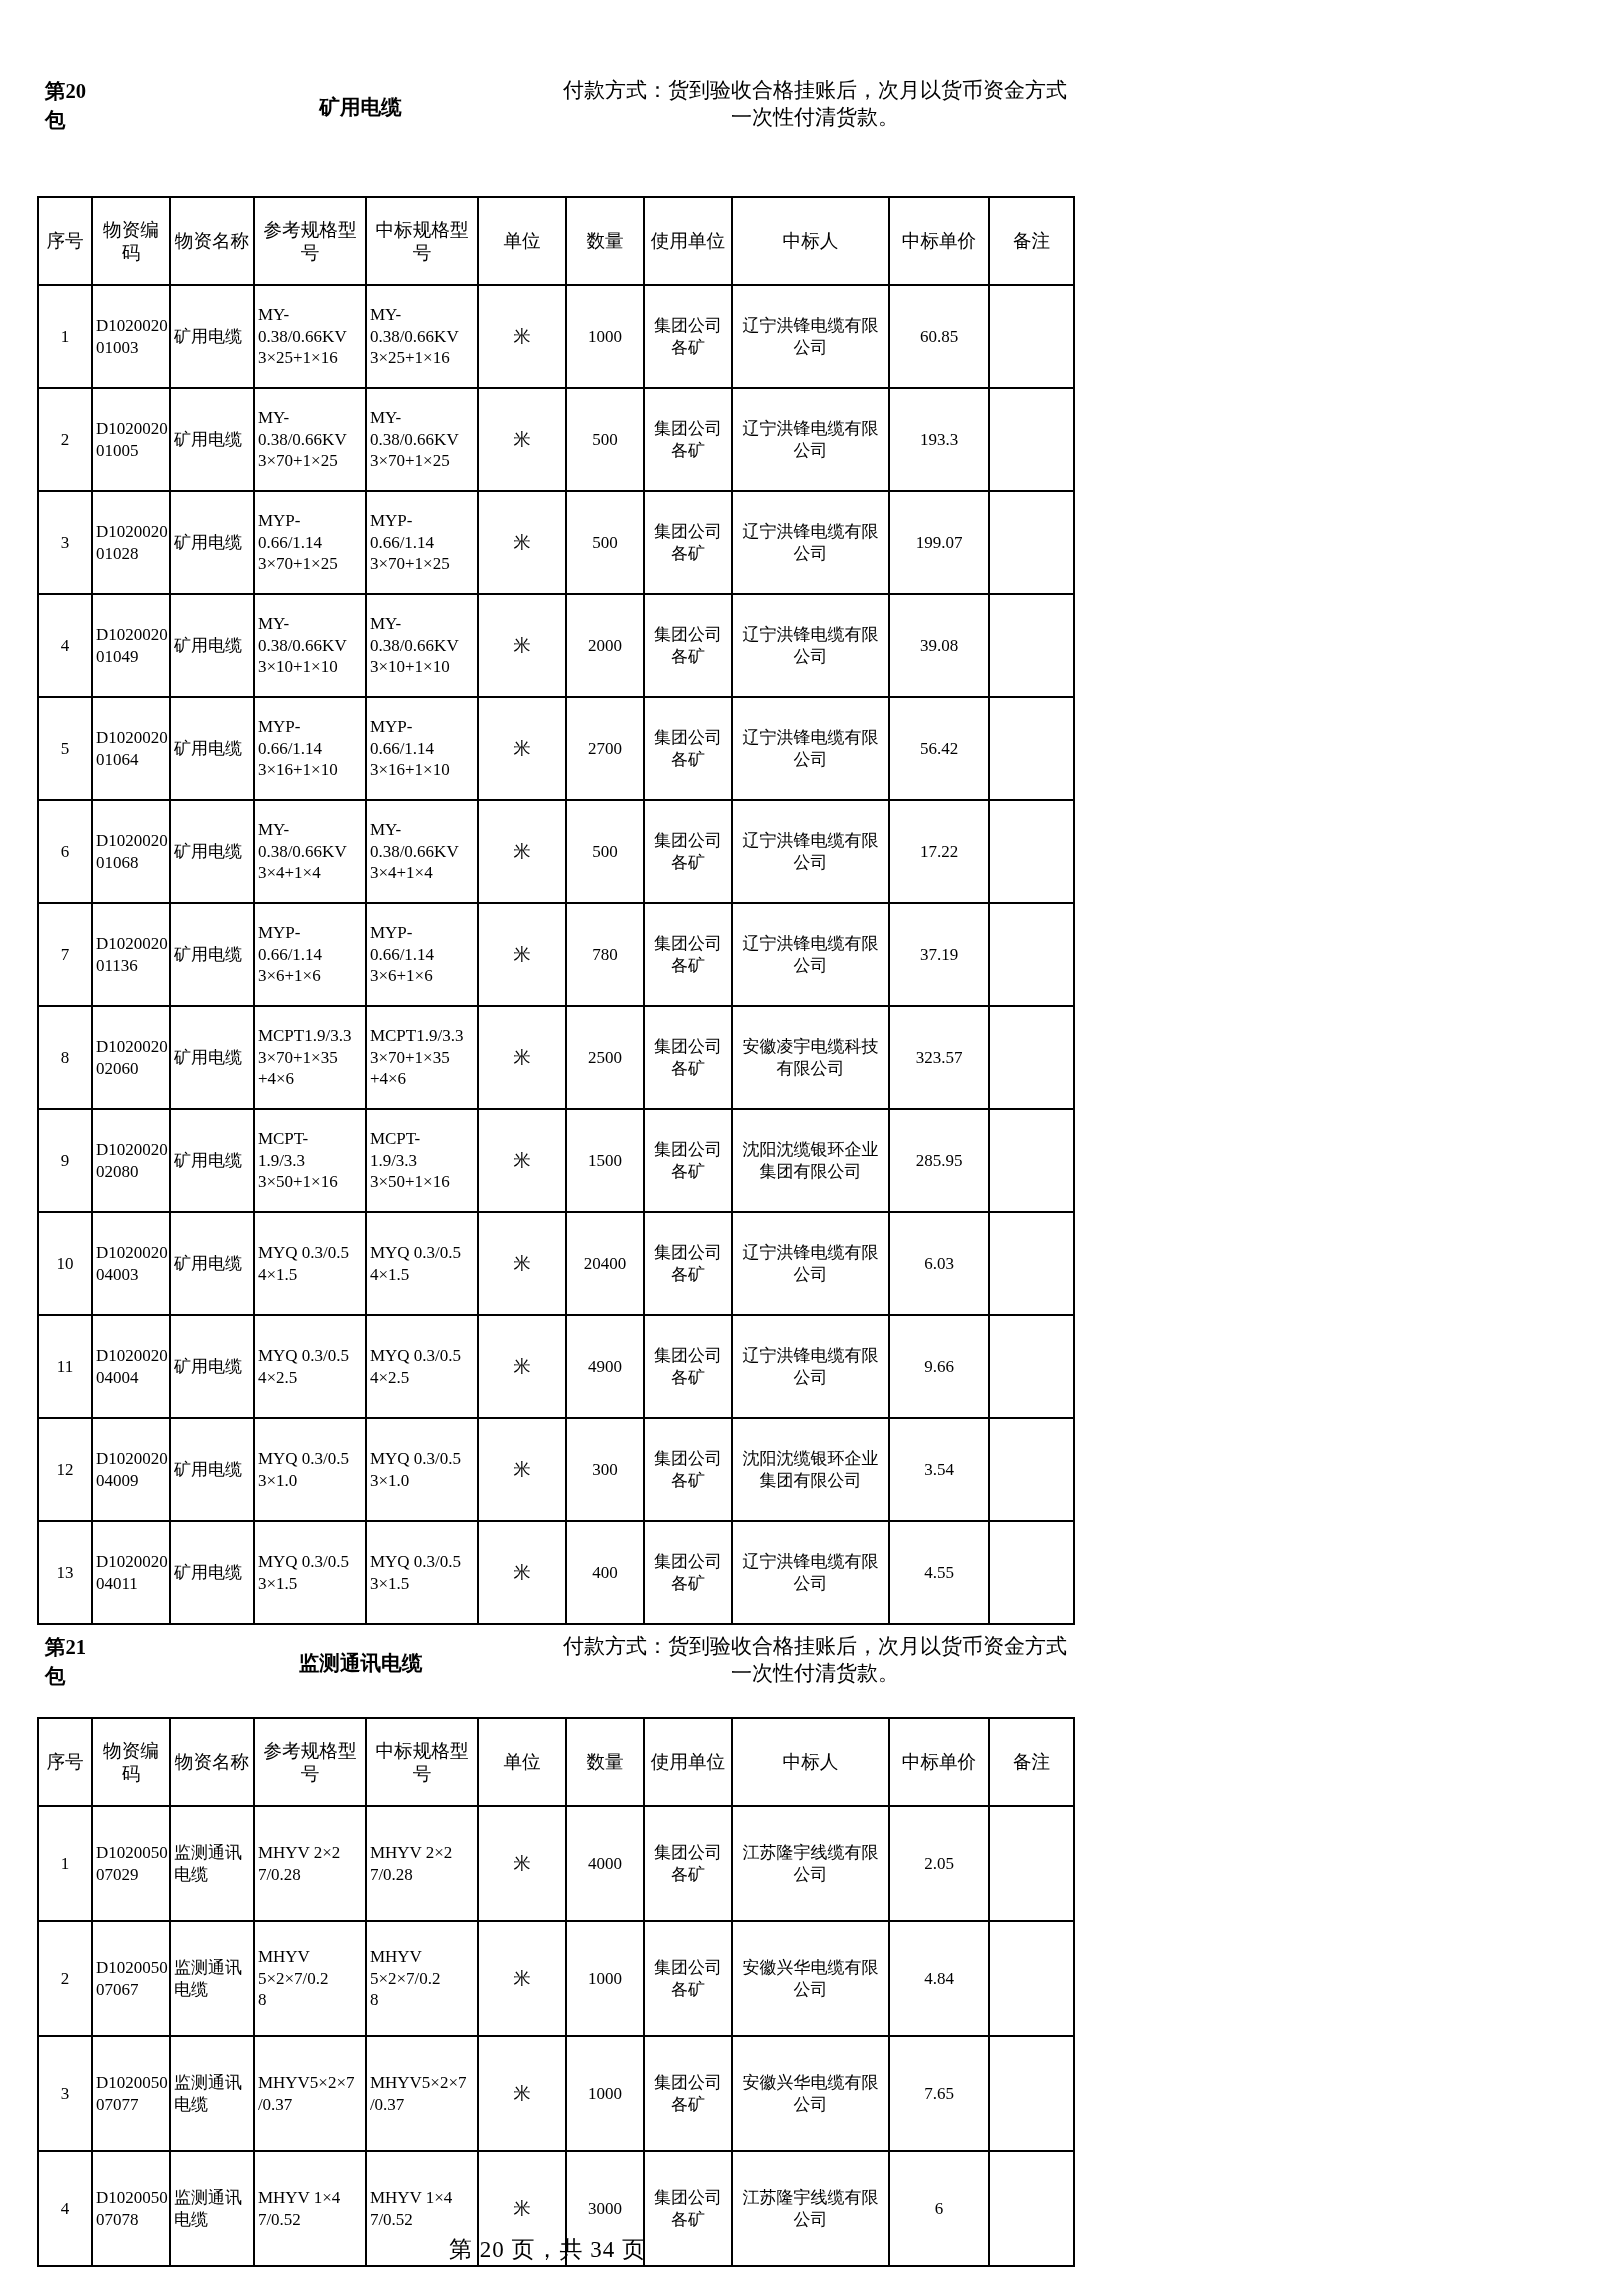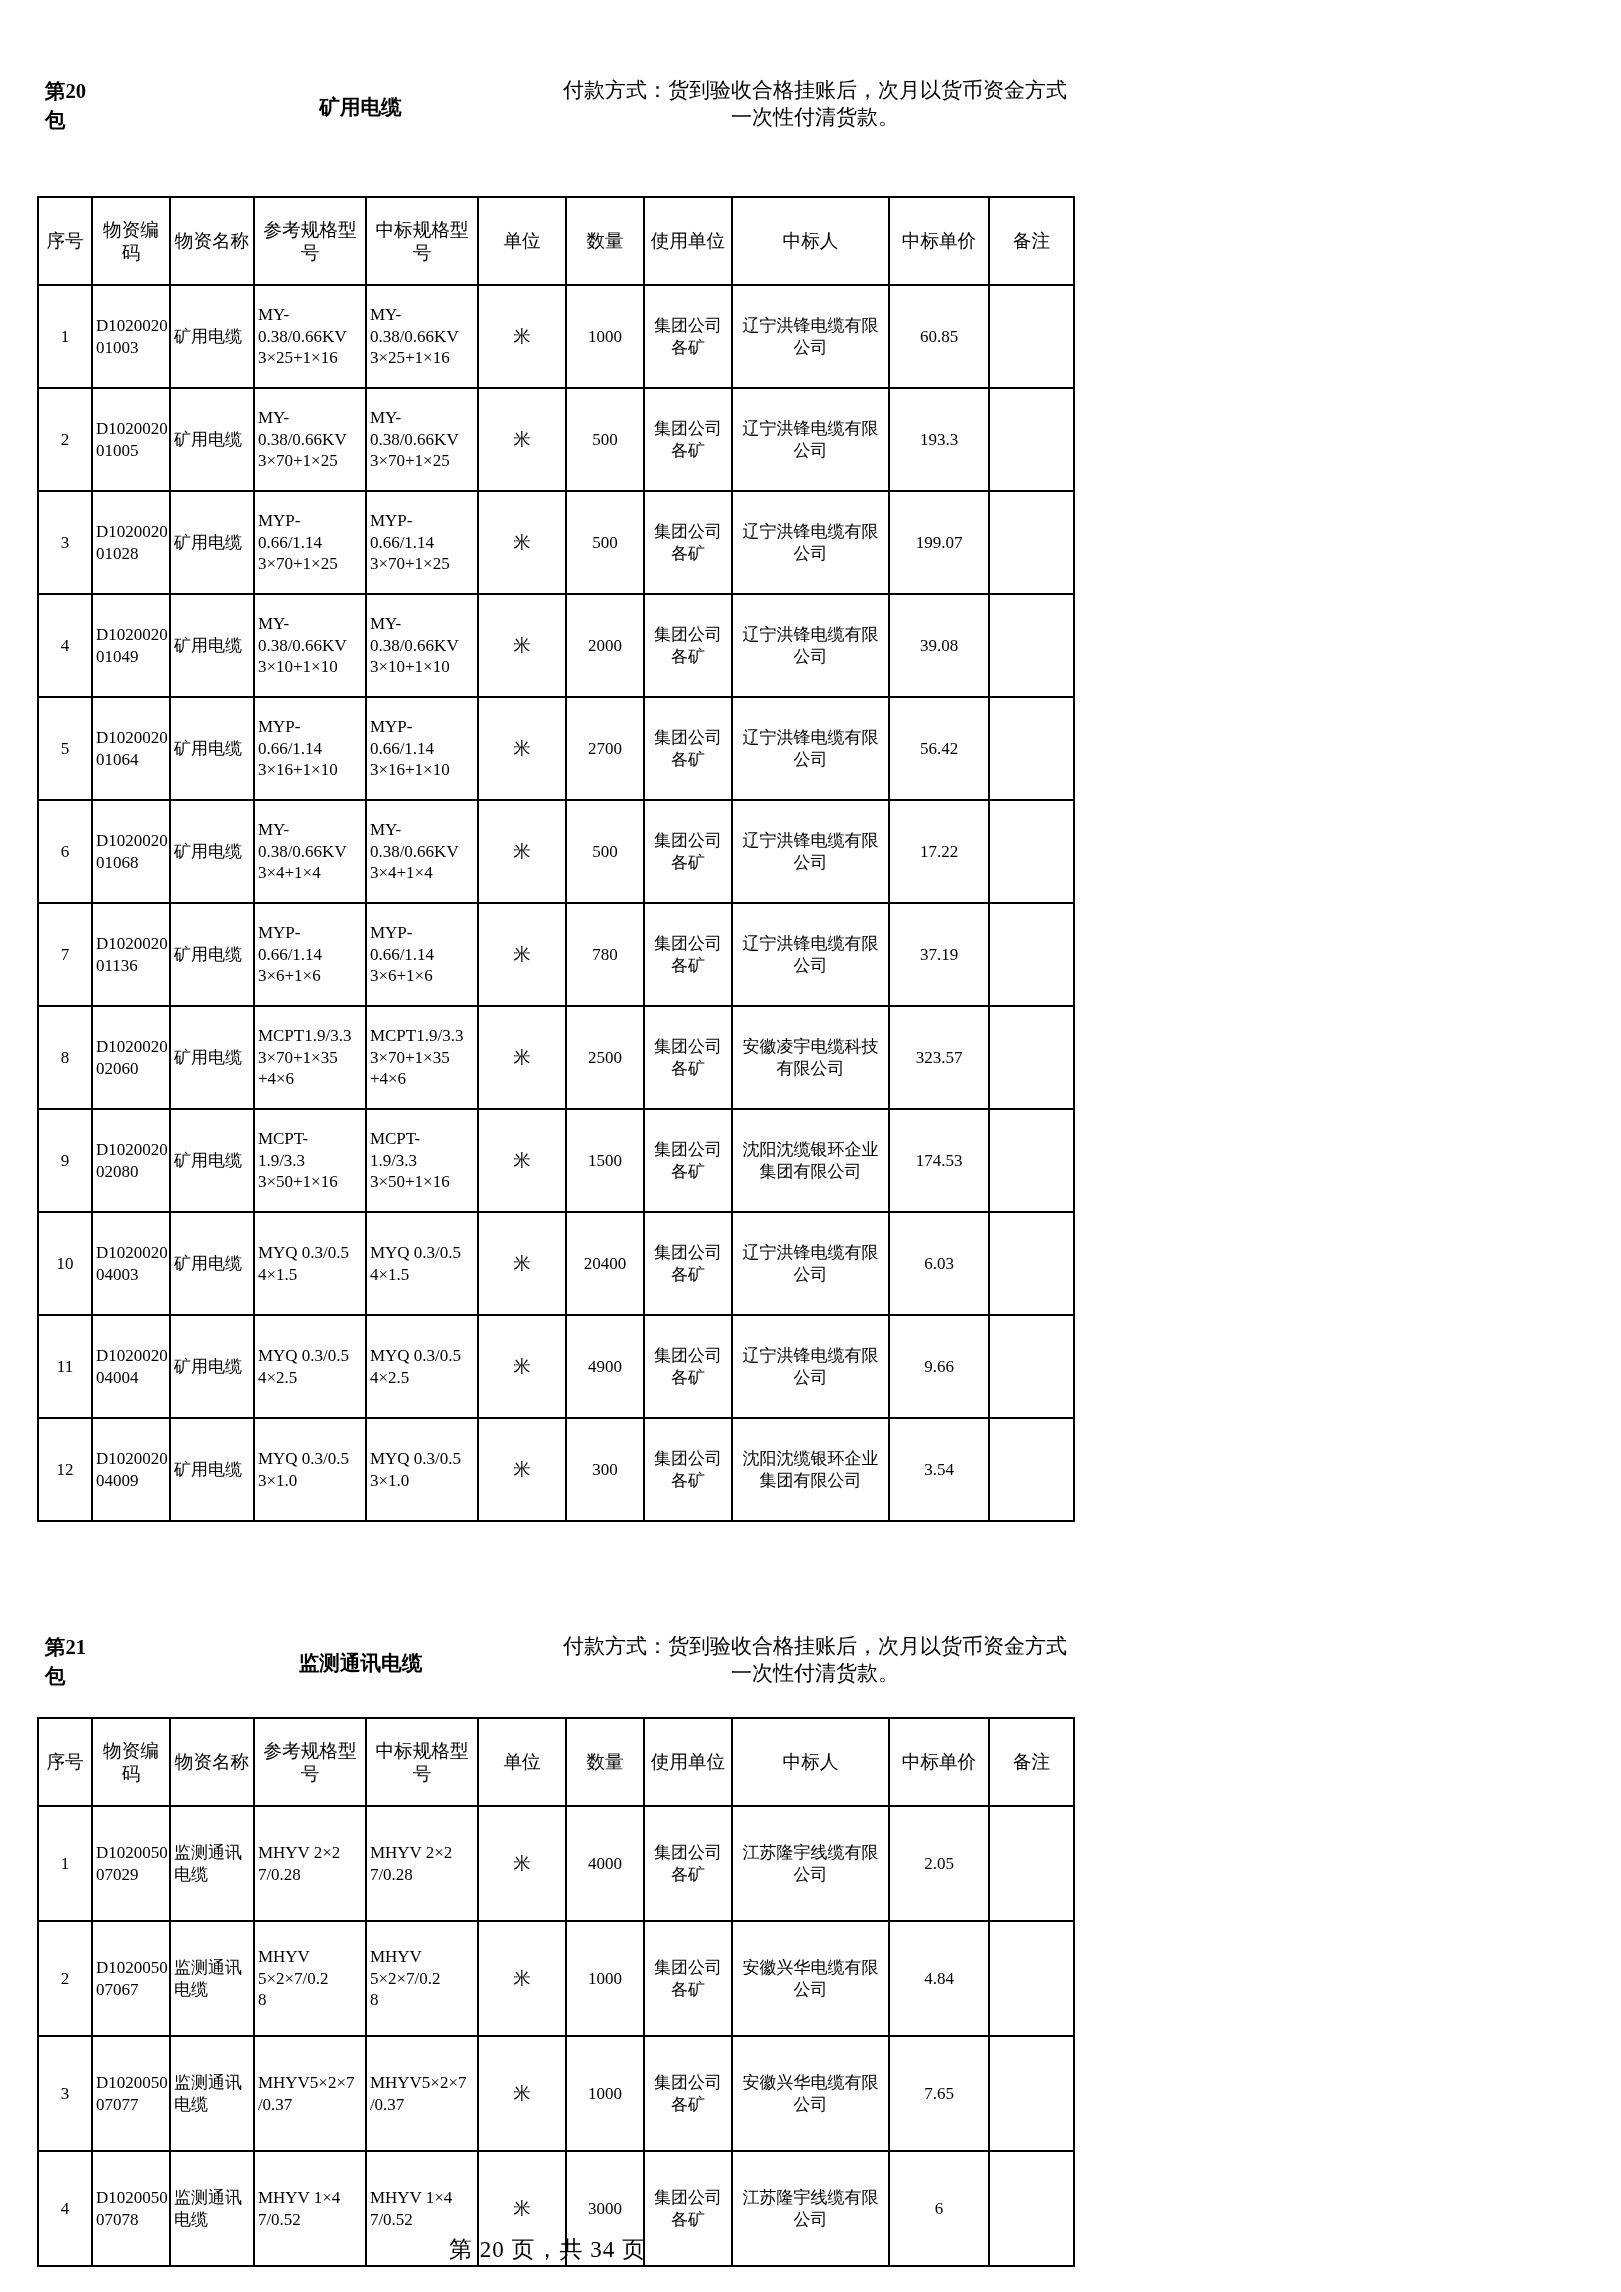--- a/index.html
+++ b/index.html
@@ -257,21 +257,21 @@
 3×50+1×16</td>
     <td class="l pre">MCPT-
 1.9/3.3
 3×50+1×16</td>
     <td class="c">米</td>
     <td class="c">1500</td>
     <td class="c pre">集团公司
 各矿</td>
     <td class="c pre">沈阳沈缆银环企业
 集团有限公司</td>
-    <td class="c">174.53</td>
+    <td class="c">285.95</td>
     <td class="c"></td>
   </tr>
         <tr class="body-row">
     <td class="c">10</td>
     <td class="l pre">D1020020
 04003</td>
     <td class="l pre">矿用电缆</td>
     <td class="l pre">MYQ 0.3/0.5
 4×1.5</td>
     <td class="l pre">MYQ 0.3/0.5
@@ -312,20 +312,38 @@
 3×1.0</td>
     <td class="l pre">MYQ 0.3/0.5
 3×1.0</td>
     <td class="c">米</td>
     <td class="c">300</td>
     <td class="c pre">集团公司
 各矿</td>
     <td class="c pre">沈阳沈缆银环企业
 集团有限公司</td>
     <td class="c">3.54</td>
+    <td class="c"></td>
+  </tr>
+        <tr class="body-row">
+    <td class="c">13</td>
+    <td class="l pre">D1020020
+04011</td>
+    <td class="l pre">矿用电缆</td>
+    <td class="l pre">MYQ 0.3/0.5
+3×1.5</td>
+    <td class="l pre">MYQ 0.3/0.5
+3×1.5</td>
+    <td class="c">米</td>
+    <td class="c">400</td>
+    <td class="c pre">集团公司
+各矿</td>
+    <td class="c pre">辽宁洪锋电缆有限
+公司</td>
+    <td class="c">4.55</td>
     <td class="c"></td>
   </tr>
       </tbody>
   </table>
 
   <div class="section-header" style="top:1627px;">
     <div class="pkg-label">第21包</div>
     <div class="sec-title">监测通讯电缆</div>
     <div class="payment">付款方式：货到验收合格挂账后，次月以货币资金方式一次性付清货款。</div>
   </div>

